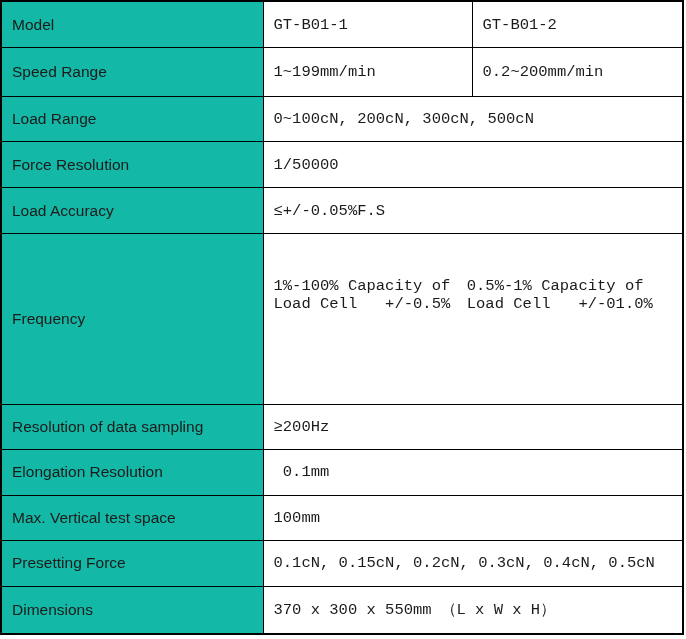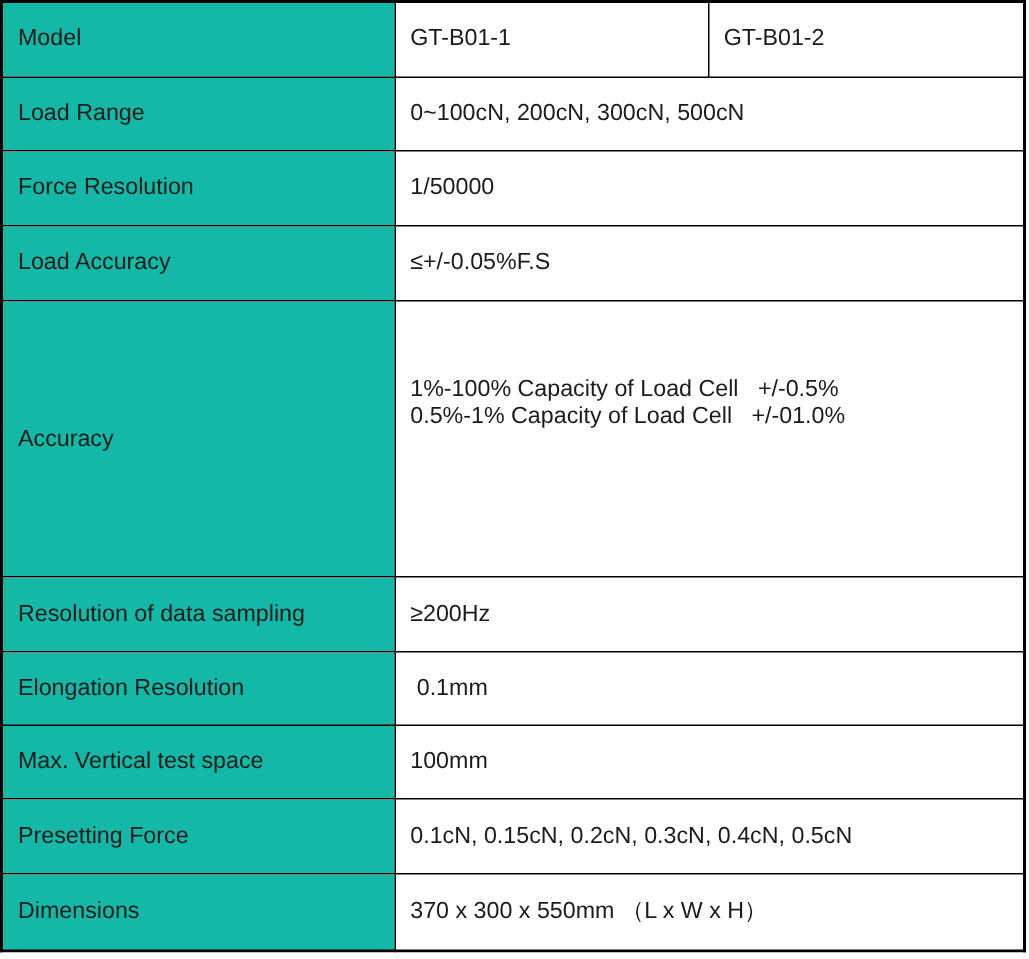--- a/index.html
+++ b/index.html
@@ -23,62 +23,67 @@
     padding: 0 6px 0 10px;
     vertical-align: middle;
     white-space: pre-wrap;
     overflow: hidden;
   }
   td.label-cell {
     background: #14b8a6;
   }
   td.value-cell {
     background: #ffffff;
+    font-family: Liberation Mono, monospace;
   }
   td.multiline-cell {
     padding: 0;
   }
   .multiline-inner {
     display: flex;
-    flex-direction: column;
-    justify-content: flex-start;
+    justify-content: flex-end;
     height: 84px;
     padding: 0 17px 0 10px;
     box-sizing: border-box;
   }
 </style>
 </head>
 <body>
 
 <table class="spec-table">
   <colgroup>
     <col style="width:262px">
     <col style="width:209px">
     <col style="width:211px">
   </colgroup>
   <tbody>
     <tr style="height:43px">
       <td class="label-cell">Model</td>
       <td class="value-cell">GT-B01-1</td>
       <td class="value-cell">GT-B01-2</td>
     </tr>
+    <tr style="height:45px">
+      <td class="label-cell">Speed Range</td>
+      <td class="value-cell">1~199mm/min</td>
+      <td class="value-cell">0.2~200mm/min</td>
+    </tr>
     <tr style="height:42px">
       <td class="label-cell">Load Range</td>
       <td class="value-cell" colspan="2">0~100cN, 200cN, 300cN, 500cN</td>
     </tr>
     <tr style="height:42px">
       <td class="label-cell">Force Resolution</td>
       <td class="value-cell" colspan="2">1/50000</td>
     </tr>
     <tr style="height:43px">
       <td class="label-cell">Load Accuracy</td>
       <td class="value-cell" colspan="2">≤+/-0.05%F.S</td>
     </tr>
     <tr style="height:84px">
-      <td class="label-cell">Accuracy</td>
+      <td class="label-cell">Frequency</td>
       <td class="value-cell multiline-cell" colspan="2">
         <div class="multiline-inner">
           <div>1%-100% Capacity of Load Cell   +/-0.5%</div>
           <div>0.5%-1% Capacity of Load Cell   +/-01.0%</div>
         </div>
       </td>
     </tr>
     <tr style="height:42px">
       <td class="label-cell">Resolution of data sampling</td>
       <td class="value-cell" colspan="2">≥200Hz</td>

